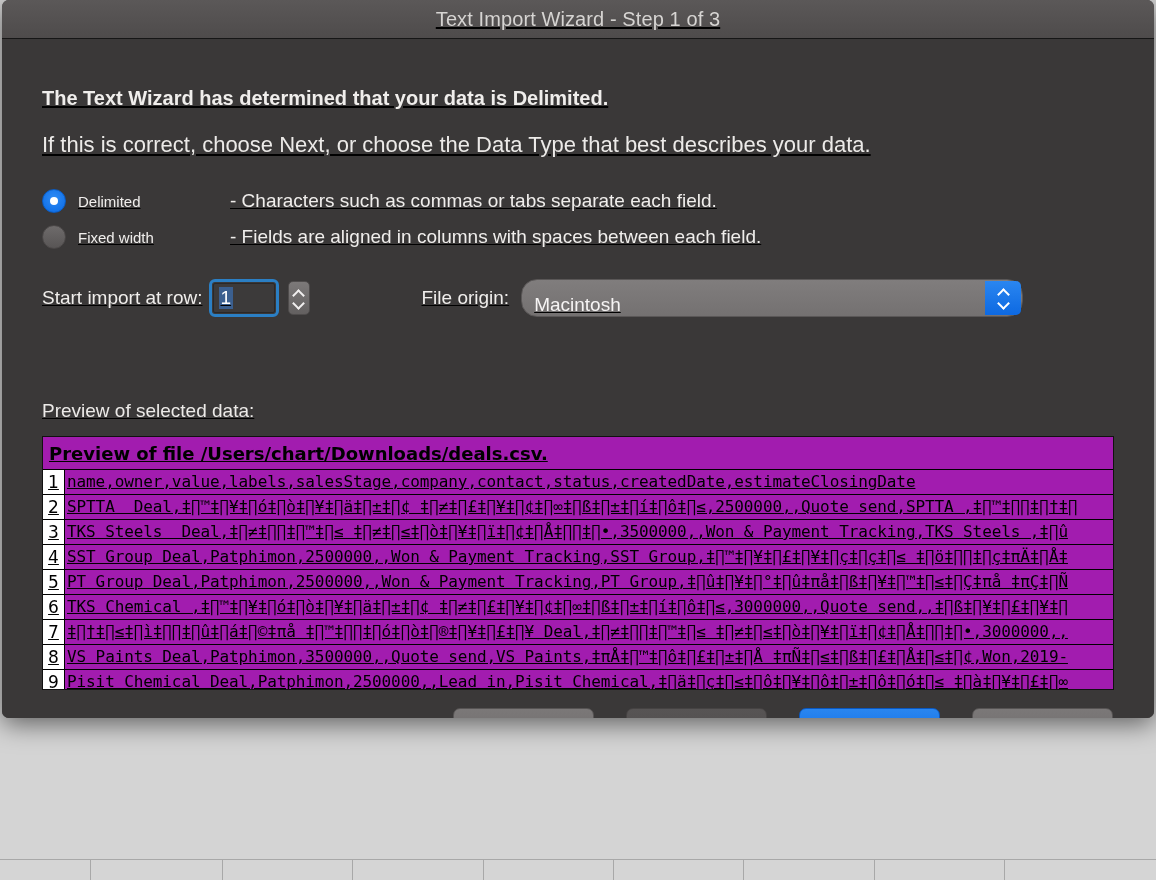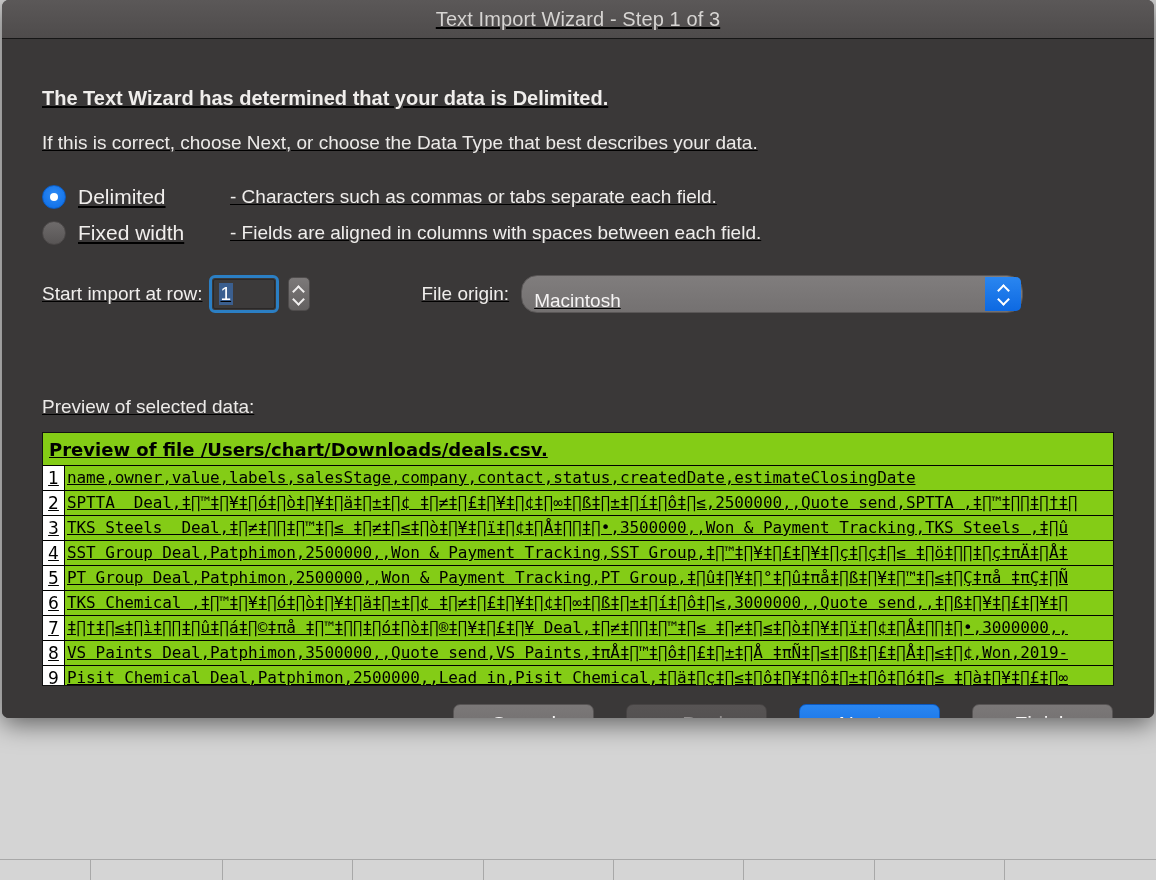--- a/index.html
+++ b/index.html
@@ -78,21 +78,21 @@
     flex-direction: column;
   }
 
   .headline {
     font-size: 20px;
     font-weight: bold;
     color: #f0eeec;
     margin-top: 48px;
   }
   .subline {
-    font-size: 19px;
+    font-size: 22px;
     color: #eceae8;
     margin-top: 22px;
   }
 
   
   .radio-group {
     margin-top: 26px;
   }
   .radio-row {
     display: flex;
@@ -119,21 +119,21 @@
     width: 8px; height: 8px;
     margin: -4px 0 0 -4px;
     background: #ffffff;
     border-radius: 50%;
   }
   .radio-dot.off {
     background: linear-gradient(to bottom, #6e6b6b 0%, #585555 100%);
     border: 1px solid #4a4747;
   }
   .radio-label {
-    font-size: 21px;
+    font-size: 15px;
     color: #f0eeec;
     width: 152px;
     flex: 0 0 152px;
   }
   .radio-desc {
     font-size: 19px;
     color: #f0eeec;
     white-space: pre;
   }
 
@@ -245,21 +245,21 @@
 
   
   .preview-title {
     font-size: 19px;
     color: #eceae8;
     margin-top: 80px;
   }
   .preview-box {
     margin-top: 14px;
     height: 254px;
-    background: #84cc16;
+    background: #a21caf;
     border: 1px solid #111111;
     box-sizing: border-box;
     overflow: hidden;
     display: flex;
     flex-direction: column;
   }
   .preview-filename {
     font-family: "DejaVu Sans", sans-serif;
     font-size: 18px;
     font-weight: bold;

